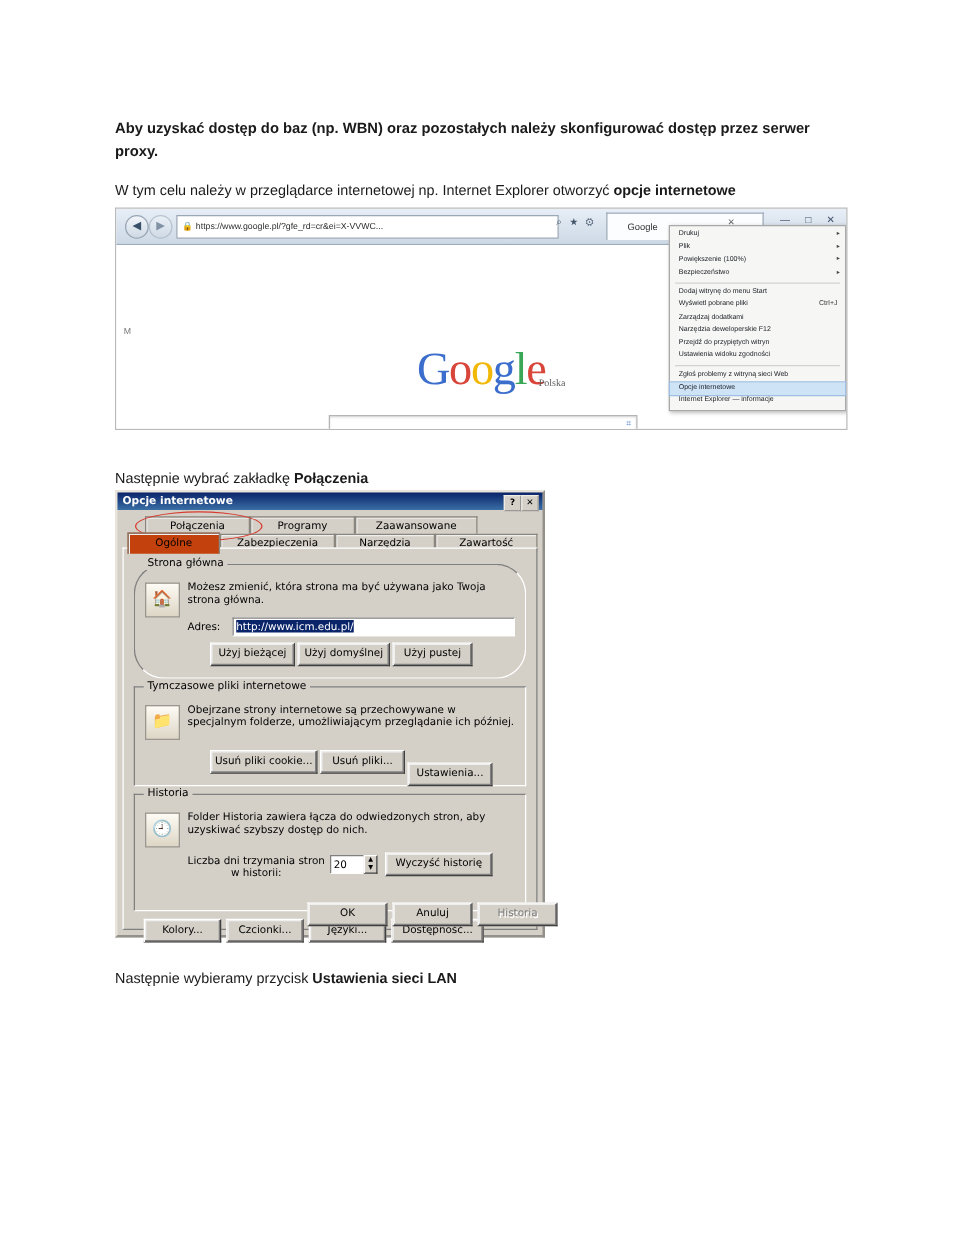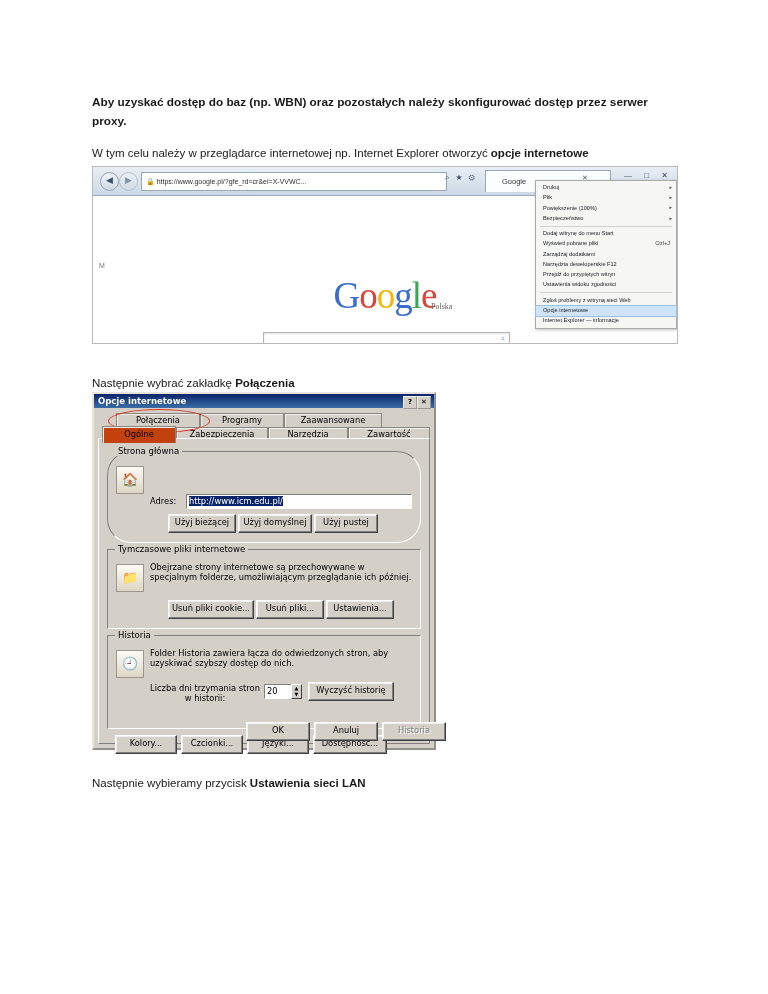--- a/index.html
+++ b/index.html
@@ -490,34 +490,35 @@
       <div class="tab" id="tab-ogolne">Ogólne</div>
 
       <div class="tab-highlight"></div>
     </div>
 
     <div class="panel">
 
       <div class="group" id="grp-home">
         <div class="glabel">Strona główna</div>
         <div class="gicon">🏠</div>
+        <div class="gtext">Możesz zmienić, która strona ma być używana jako Twoja strona główna.</div>
         <div class="lbl" style="left:42px; top:44px;">Adres:</div>
         <div class="textfield" style="left:78px; top:42px; right:8px; height:13px;"><span class="sel">http://www.icm.edu.pl/</span></div>
         <div class="btn" style="left:60px; top:62px; width:66px;">Użyj bieżącej</div>
         <div class="btn" style="left:130px; top:62px; width:72px;">Użyj domyślnej</div>
         <div class="btn" style="left:206px; top:62px; width:62px;">Użyj pustej</div>
       </div>
 
       <div class="group" id="grp-temp">
         <div class="glabel">Tymczasowe pliki internetowe</div>
         <div class="gicon">📁</div>
         <div class="gtext">Obejrzane strony internetowe są przechowywane w specjalnym folderze, umożliwiającym przeglądanie ich później.</div>
         <div class="btn" style="left:60px; top:50px; width:84px;">Usuń pliki cookie...</div>
         <div class="btn" style="left:148px; top:50px; width:66px;">Usuń pliki...</div>
-        <div class="btn" style="left:218px; top:50px; width:66px;">Ustawienia...</div>
+        <div class="btn" style="left:218px; top:60px; width:66px;">Ustawienia...</div>
       </div>
 
       <div class="group" id="grp-hist">
         <div class="glabel">Historia</div>
         <div class="gicon">🕘</div>
         <div class="gtext">Folder Historia zawiera łącza do odwiedzonych stron, aby uzyskiwać szybszy dostęp do nich.</div>
         <div class="lbl" style="left:42px; top:48px; width:110px; line-height:1.2;">Liczba dni trzymania stron w historii:</div>
         <div class="spin" style="left:156px; top:48px;">20</div>
         <div class="spin-btns" style="left:183px; top:48px;">▲<br>▼</div>
         <div class="btn" style="left:200px; top:46px; width:84px;">Wyczyść historię</div>

